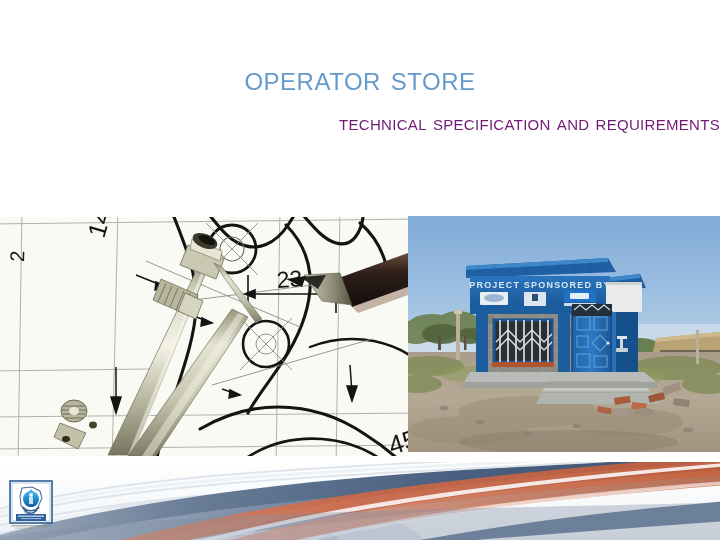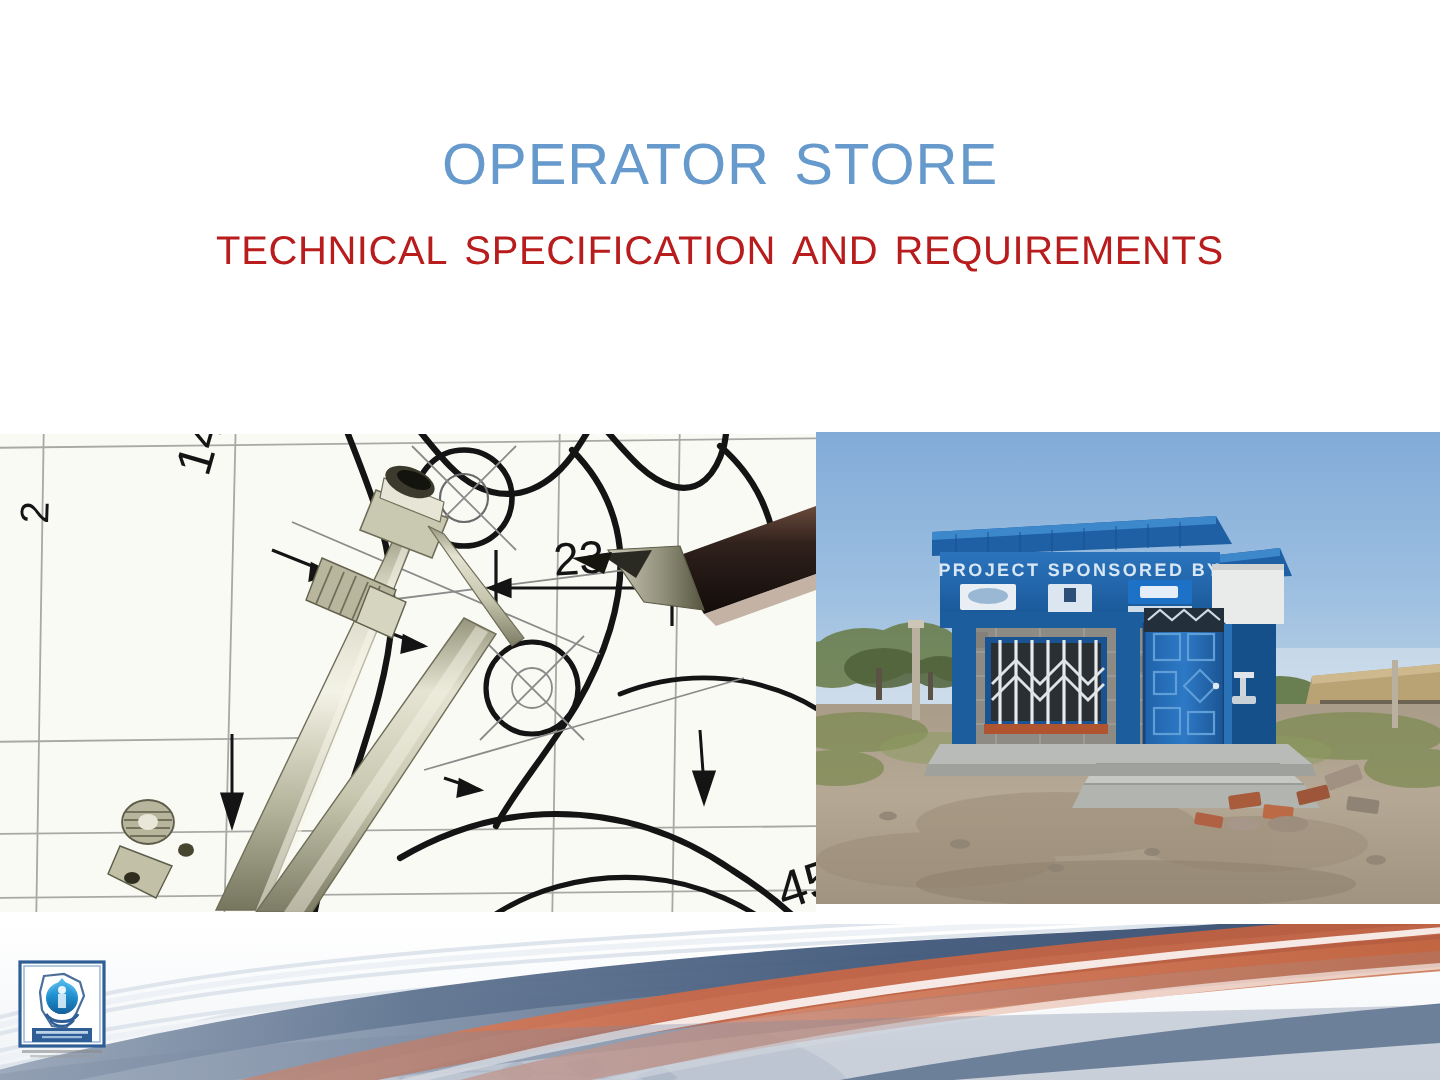--- a/index.html
+++ b/index.html
@@ -27,40 +27,41 @@
   
   #title-block {
     position: absolute;
     left: 0;
     top: 56px;
     width: 720px;
     text-align: center;
   }
   #slide-title {
     font-family: "Liberation Sans", sans-serif;
-    font-size: 42px;
+    font-size: 34px;
     line-height: 44px;
     font-weight: 400;
     color: #6699CC;
     letter-spacing: 0.5px;
     font-variant: small-caps;
     text-transform: lowercase;
     white-space: nowrap;
   }
   #slide-subtitle {
     font-family: "Liberation Sans", sans-serif;
-    font-size: 28px;
+    font-size: 21px;
     line-height: 34px;
     font-weight: 400;
-    color: #b91c1c;
+    color: #701a75;
     letter-spacing: 0.3px;
     font-variant: small-caps;
     text-transform: lowercase;
     margin-top: 6px;
     white-space: nowrap;
+    text-align: right;
   }
 
   
   #photo-left {
     position: absolute;
     left: 0px;
     top: 217px;
     width: 408px;
     height: 239px;
     overflow: hidden;

